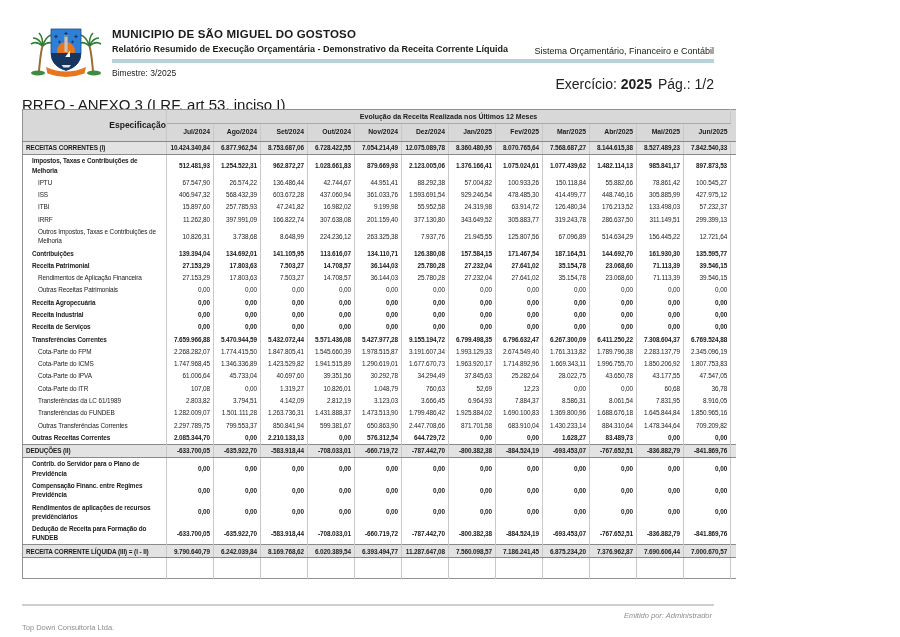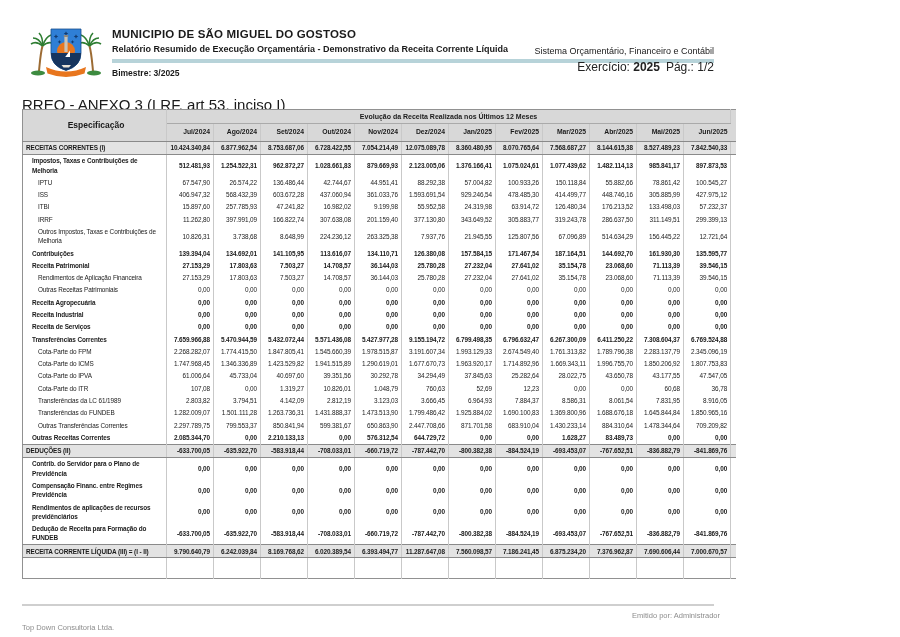--- a/index.html
+++ b/index.html
@@ -6,54 +6,54 @@
   html,body { background:#fff; }
   body { font-family:"Liberation Sans", sans-serif; color:#1a1a1a; }
   .page { position:relative; width:736px; height:637px; background:#ffffff; overflow:hidden; }
 
   
   .crest { position:absolute; left:28px; top:23px; width:76px; height:58px; }
   .title-block { position:absolute; left:112px; top:28px; }
   .municipality { font-size:11.5px; font-weight:bold; letter-spacing:.2px; }
   .report-title { font-size:9px; font-weight:bold; margin-top:4px; }
   .teal-rule { position:absolute; left:112px; right:22px; top:59px; height:4px; background:#b7d3d9; }
-  .bimestre { position:absolute; left:112px; top:68px; font-size:8.5px; font-weight:bold; }
+  .bimestre { position:absolute; left:112px; top:68px; font-size:8.5px; font-weight:normal; }
   .right-block { position:absolute; right:22px; top:30px; text-align:right; }
   .system-name { font-size:9px;margin-top:16px; }
-  .exercicio-line { font-size:12px; margin-top:4px; color:#222; }
+  .exercicio-line { font-size:14px; margin-top:20px; color:#222; }
   .exercicio-line b { font-weight:bold; }
   .exercicio-line .gap { display:inline-block; width:6px; }
 
   .anexo-title { position:absolute; left:22px; top:96px; font-size:15px; }
 
   
   .tbl-wrap { position:absolute; left:22px; top:109px; width:856px; }
   table { width:856px; table-layout:fixed; border-collapse:collapse; border:1px solid #919191; }
   th, td { border-right:1px solid #c9c9c9; overflow:hidden; }
   th:last-child, td:last-child { border-right:none; }
   thead th { background:#d8d8d8; font-size:6.8px; }
-  th.spec { text-align:center; font-size:8.5px; font-weight:bold; padding-left:3px; vertical-align:middle; }
+  th.spec { text-align:right; font-size:8.5px; font-weight:bold; padding-left:3px; vertical-align:middle; }
   th.evo { font-weight:bold; font-size:7px; text-align:center; border-bottom:1px solid #aaa; padding:2px 0; }
   th.month { text-align:right; font-weight:bold; padding:3px 3px 4px 0; border-bottom:1px solid #8a8a8a; }
   th.span3 { text-align:center; font-weight:bold; white-space:pre-line; line-height:1.5; vertical-align:middle; border-bottom:1px solid #8a8a8a; }
   th.spec2 { border-bottom:1px solid #8a8a8a; }
   tbody td { font-size:6.4px; line-height:1.45; padding:1.5px 2px; letter-spacing:-0.1px; }
   td.num { text-align:right; padding-right:3px; }
   td.label { text-align:left; }
   .lvl0 td.label { padding-left:3px; }
   .lvl1 td.label { padding-left:9px; }
   .lvl2 td.label { padding-left:15px; }
   tr.section td { background:#e3e3e3; font-weight:bold; border-top:1px solid #8a8a8a; border-bottom:1px solid #8a8a8a; }
   tr.group td { font-weight:bold; }
   tr.empty td { height:21px; }
 
   
   .footer-rule { position:absolute; left:22px; right:22px; top:604px; height:2px; background:#cfcfcf; }
   .footer-left { position:absolute; left:22px; top:611px; font-size:7.5px; color:#8d8d8d;margin-top:12px; }
-  .footer-right { position:absolute; right:16px; top:611px; font-size:7.5px; color:#8d8d8d; }
+  .footer-right { position:absolute; right:24px; top:611px; font-size:7.5px; color:#8d8d8d;font-style:italic; }
 </style>
 </head>
 <body>
 
 <div class="page">
 
   <svg class="crest" viewBox="0 0 76 58" aria-hidden="true">
 
     <g>
       <path d="M11,48 C12,38 12.5,30 14.5,23" stroke="#9c6b33" stroke-width="2" fill="none"></path>

